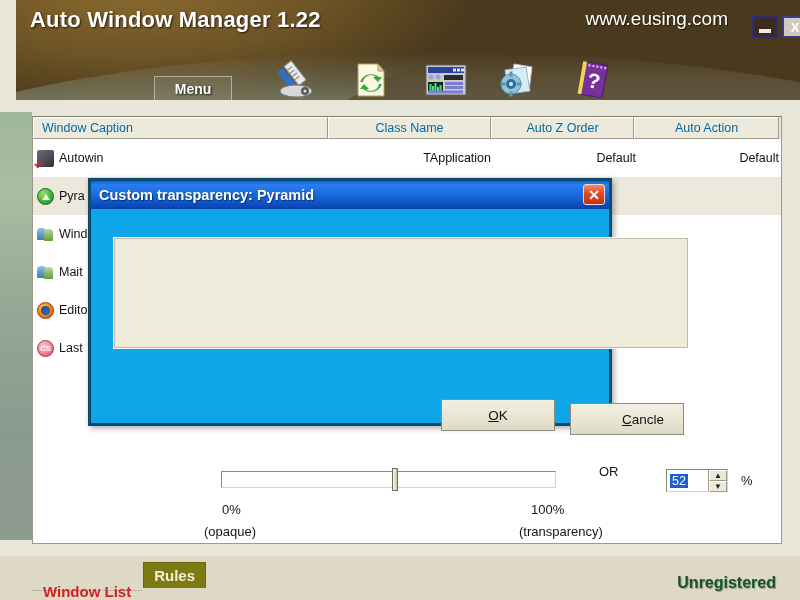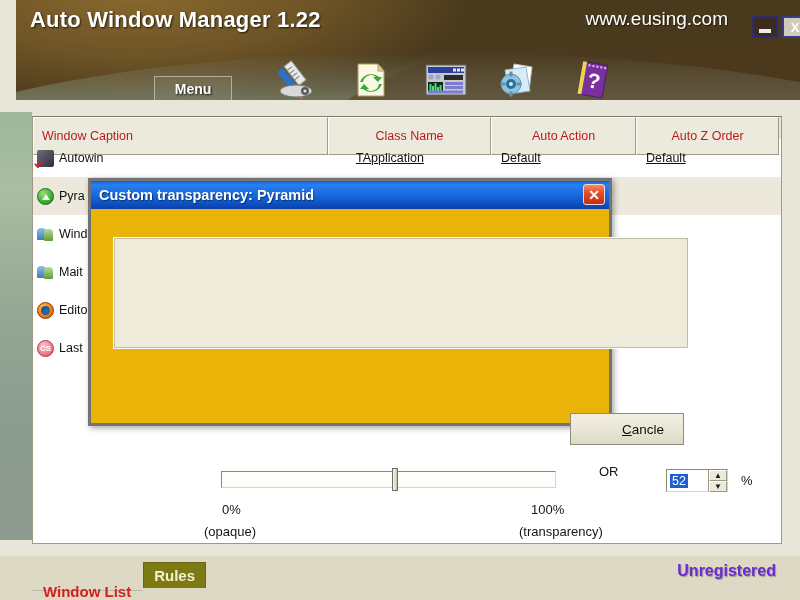--- a/index.html
+++ b/index.html
@@ -108,42 +108,42 @@
   
   .listview {
     position: absolute; left: 32px; top: 116px;
     width: 750px; height: 428px;
     background: #ffffff;
     border: 1px solid #9a9a86;
     border-top-color: #7d7d6c;
   }
   .lv-header { display: flex; height: 22px; background: #e9e7da; }
   .lv-col {
-    height: 38px;
+    height: 22px;
     border: 1px solid #ffffff;
     border-right-color: #9b9b88;
     border-bottom-color: #9b9b88;
     background: #ecead e;
     background: #eceadd;
     display: flex; align-items: center; justify-content: center;
-    font-size: 12.5px; color: #b91c1c;
+    font-size: 12.5px; color: #0369a1;
   }
   .lv-col.c0 { width: 295px; justify-content: flex-start; padding-left: 8px; }
   .lv-col.c1 { width: 163px; }
   .lv-col.c2 { width: 145px; }
   .lv-col.c3 { width: 143px; }
 
   .lv-body { position: relative; }
   .lv-row {
     display: flex; align-items: center; height: 38px;
     font-size: 12.5px; color: #111;
   }
   .lv-row.selected { background: #ece9dc; }
   .lv-cell-caption { width: 295px; display: flex; align-items: center; padding-left: 4px; gap: 5px; }
-  .lv-cell { width: 163px; text-align: left; padding-left: 28px; text-decoration: underline; }
+  .lv-cell { width: 163px; text-align: right; padding-left: 28px; }
   .lv-cell.a { width: 145px; padding-left: 10px; }
   .lv-cell.z { width: 143px; padding-left: 10px; }
 
   .ricon { width: 17px; height: 17px; position: relative; flex: 0 0 17px; }
 
   
   .ic-autowin { background:
       linear-gradient(135deg,#6d6d7a 0%,#4a4a57 60%,#2e2e38 100%);
       border-radius: 2px; }
   .ic-autowin::after {
@@ -187,35 +187,35 @@
 
   
   .tabbar { position: absolute; left: 32px; top: 562px; height: 26px; display: flex; align-items: stretch; }
   .tab {
     display: flex; align-items: center; padding: 0 10px;
     font-size: 15px; font-weight: bold;
   }
   .tab.inactive { background: #86efac; color: #d42020; border: 1px solid #b9b7a8; border-bottom: none; margin-top: 28px; }
   .tab.active { background: #7d7a14; color: #f3f0d4; border: 1px solid #6a6710; border-bottom: none; margin-left: 1px; }
   .unregistered {
-    position: absolute; right: 24px; top: 562px;
-    font-size: 16px; font-weight: bold; color: #6d28d9;
+    position: absolute; right: 24px; top: 574px;
+    font-size: 16px; font-weight: bold; color: #14532d;
     text-shadow: 1px 1px 1px rgba(90,90,70,.5);
   }
   .bottom-bg {
     position: absolute; left: 0; top: 556px; width: 800px; height: 44px;
     background: #ddd9c4;
   }
 
   
   .dialog {
     position: absolute; left: 88px; top: 178px;
     width: 524px; height: 248px;
-    background: #eab308;
-    border: 3px solid #737373;
+    background: #0ea5e9;
+    border: 3px solid #0c4a6e;
     box-shadow: 2px 2px 6px rgba(0,0,0,.35);
   }
   .dlg-titlebar {
     height: 28px;
     background: linear-gradient(180deg,#0a62d8 0%,#2b7ef0 14%, #1668dd 52%, #0d50c0 82%, #0a3fae 100%);
     display: flex; align-items: center; position: relative;
     padding-left: 8px;
   }
   .dlg-title { color: #ffffff; font-size: 14.5px; font-weight: bold; text-shadow: 1px 1px 1px rgba(0,0,0,.45); }
   .dlg-close {
@@ -271,21 +271,21 @@
   .lbl-tr   { position: absolute; left: 428px; top: 315px; font-size: 13px; color: #151515; }
 
   .dlg-btn {
     position: absolute; width: 114px; height: 32px;
     background: linear-gradient(180deg,#f2efe2 0%, #eae7d6 48%, #ddd9c6 100%);
     border: 1px solid #8e8c7c;
     font-size: 13.5px; color: #101010;
     display: flex; align-items: center; justify-content: center;
   }
   .dlg-btn.ok { left: 350px; top: 190px; }
-  .dlg-btn.cancel { left: 479px; top: 204px; padding-left: 32px; }
+  .dlg-btn.cancel { left: 479px; top: 194px; padding-left: 32px; }
   .dlg-btn u { text-decoration: underline; }
 </style>
 </head>
 <body>
 
 <div id="app">
 
   <div class="banner">
     <div class="banner-swoosh2"></div>
     <div class="banner-swoosh3"></div>
@@ -400,22 +400,22 @@
   </div>
 
   <div class="left-gutter"></div>
   <div class="right-gutter"></div>
   <div class="below-strip"></div>
 
   <div class="listview">
     <div class="lv-header">
       <div class="lv-col c0">Window Caption</div>
       <div class="lv-col c1">Class Name</div>
+      <div class="lv-col c3">Auto Z Order</div>
       <div class="lv-col c2">Auto Action</div>
-      <div class="lv-col c3">Auto Z Order</div>
     </div>
     <div class="lv-body" id="lv-body">
         <div class="lv-row">
           <div class="lv-cell-caption">
             <span class="ricon ic-autowin"></span>
             <span>Autowin</span>
           </div>
           <div class="lv-cell">TApplication</div>
           <div class="lv-cell a">Default</div>
           <div class="lv-cell z">Default</div>
@@ -500,19 +500,22 @@
           <div>▼</div>
         </div>
       </div>
       <div class="pct">%</div>
 
       <div class="lbl-0">0%</div>
       <div class="lbl-op">(opaque)</div>
       <div class="lbl-100">100%</div>
       <div class="lbl-tr">(transparency)</div>
 
+      <div class="dlg-btn ok">
+          <span id="ok-lbl"><u>O</u>K</span>
+        </div>
       <div class="dlg-btn cancel">
           <span id="cancel-lbl"><u>C</u>ancle</span>
         </div>
     </div>
   </div>
 
 </div>
 
 </body></html>

